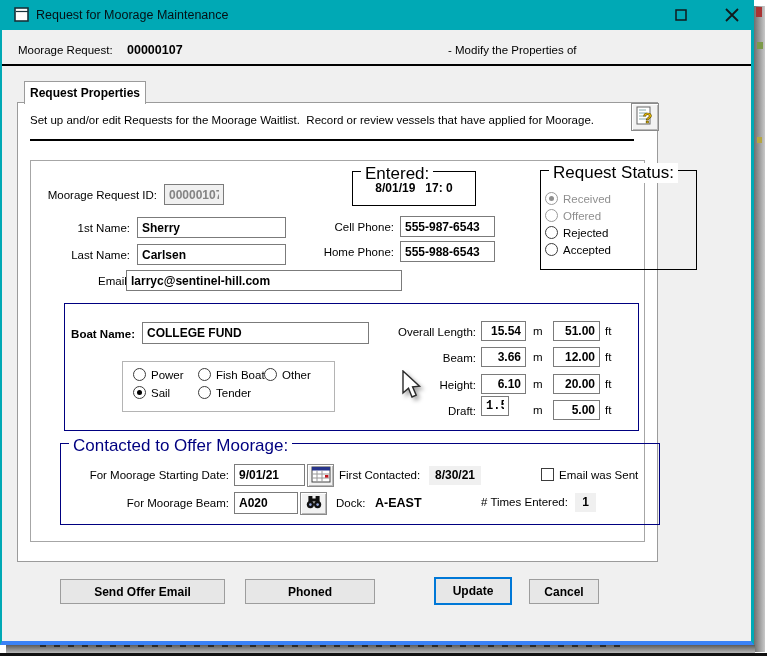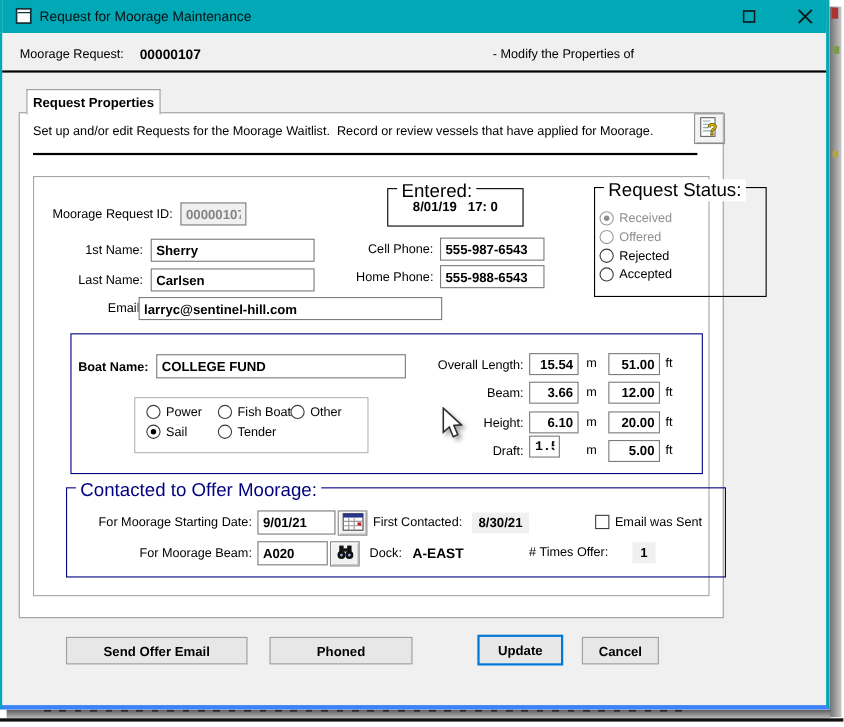--- a/index.html
+++ b/index.html
@@ -253,21 +253,21 @@
           <rect x="7" y="4.5" width="4" height="3" fill="#111"></rect>
           <circle cx="5.4" cy="10.6" r="3.6" fill="#111"></circle>
             <circle cx="12.6" cy="10.6" r="3.6" fill="#111"></circle>
           <circle cx="5.4" cy="10.6" r="1.3" fill="#9ad"></circle>
             <circle cx="12.6" cy="10.6" r="1.3" fill="#9ad"></circle>
         </svg>
       </span>
     </button>
     <div class="lbl" style="left:334px;top:497px;z-index:4;">Dock:</div>
     <div class="lbl bold" style="left:373px;top:496px;font-size:12.5px;z-index:4;">A-EAST</div>
-    <div class="lbl" style="left:479px;top:496px;z-index:4;"># Times Offer:</div>
+    <div class="lbl" style="left:479px;top:496px;z-index:4;"># Times Entered:</div>
     <div class="flat" style="left:573px;top:493px;width:21px;height:19px;">1</div>
 
     <button class="btn" style="left:42px;top:579px;width:165px;height:25px;">Send Offer Email</button>
     <button class="btn" style="left:227px;top:579px;width:130px;height:25px;">Phoned</button>
     <button class="btn primary" style="left:416px;top:577px;width:78px;height:28px;">Update</button>
     <button class="btn" style="left:511px;top:579px;width:70px;height:25px;">Cancel</button>
   </div>
 
   <div class="cursor">
     <svg width="26" height="32" viewBox="0 0 26 32">

